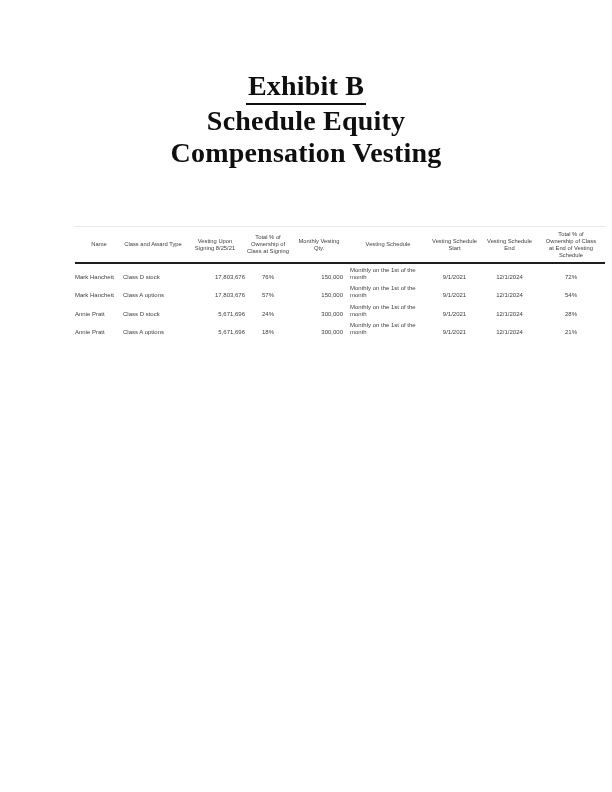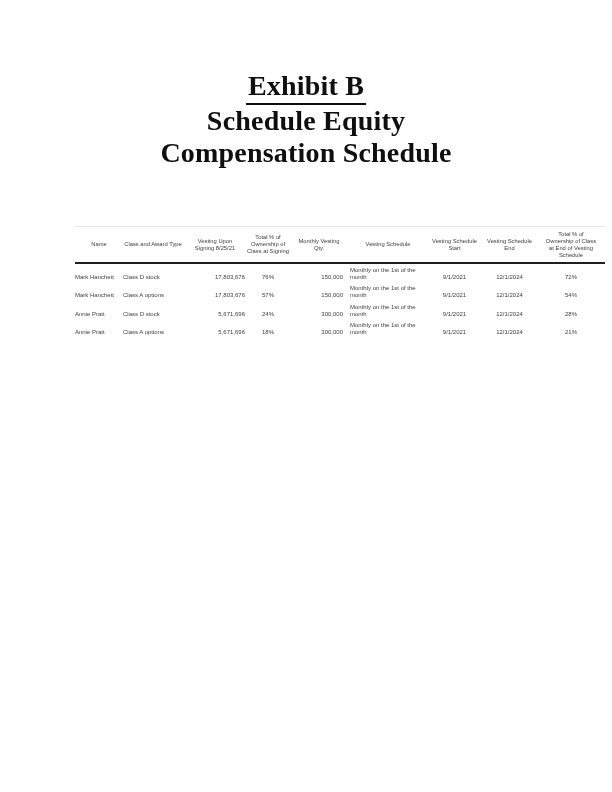--- a/index.html
+++ b/index.html
@@ -96,21 +96,21 @@
 </head>
 <body>
 
 <div class="page">
 
   <div class="title">
     <div>
       <span class="title-underline">Exhibit B</span>
     </div>
     <div>Schedule Equity</div>
-    <div>Compensation Schedule</div>
+    <div>Compensation Vesting</div>
   </div>
 
   <div class="schedule-table">
 
     <div class="grid-row thead">
       <div class="th h-c1">
           <span>Name</span>
         </div>
       <div class="th h-c2">
           <span>Class and Award Type</span>

